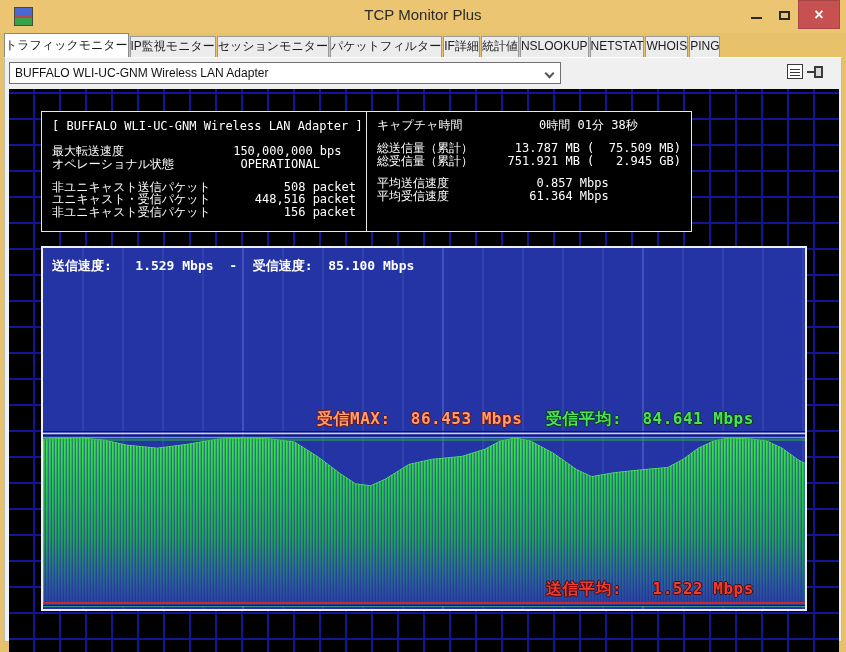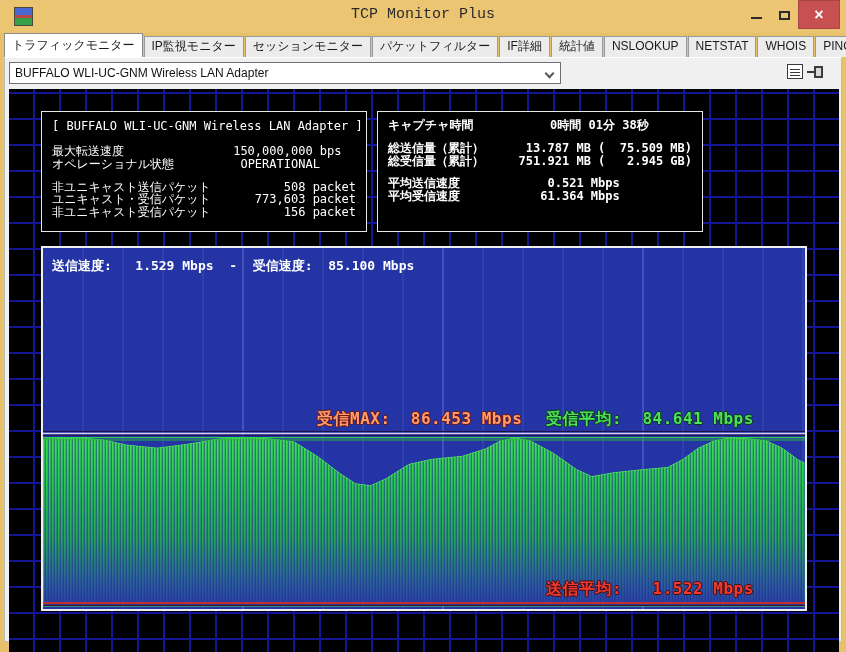--- a/index.html
+++ b/index.html
@@ -5,32 +5,32 @@
   * { margin:0; padding:0; box-sizing:border-box; }
   html,body { width:846px; height:652px; }
   body { font-family:"Liberation Sans","DejaVu Sans",sans-serif; overflow:hidden; }
 
   .window { position:relative; width:846px; height:652px; background:#e7c26a; }
 
   
   .titlebar { position:absolute; left:0; top:0; width:846px; height:33px; background:#ebc571; }
   .app-icon { position:absolute; left:14px; top:7px; width:19px; height:19px; border:1px solid #4a4a3a;
               background:linear-gradient(#4a68d4 0 44%, #b84848 44% 58%, #38a048 58% 100%); }
-  .title-text { position:absolute; left:0; right:0; top:6px; text-align:center; font-size:15px; color:#2a2a2a;font-family:Liberation Mono, monospace; }
+  .title-text { position:absolute; left:0; right:0; top:6px; text-align:center; font-size:15px; color:#2a2a2a; }
   .win-btn { position:absolute; top:0; height:30px; display:flex; align-items:center; justify-content:center; cursor:default; }
   .btn-min { left:742px; width:28px; }
   .btn-min i { display:block; width:11px; height:2px; background:#2a2a2a; margin-top:6px; }
   .btn-max { left:770px; width:28px; }
   .btn-max i { display:block; width:11px; height:9px; border:2px solid #2a2a2a; background:transparent; }
   .btn-close { left:798px; width:42px; height:29px; background:#c75050; border:1px solid #a94444; }
   .btn-close span { color:#fff; font-size:16px; font-weight:bold; line-height:1; }
 
   
   .tabstrip { position:absolute; left:4px; top:34px; height:23px; display:flex; align-items:flex-end; }
-  .tab { height:21px; line-height:19px; padding:0 7px; font-size:12px; color:#1a1a1a; background:#ececec;
+  .tab { height:21px; line-height:19px; padding:0 0; font-size:12px; color:#1a1a1a; background:#ececec;
          border:1px solid #9a9a9a; border-bottom:none; margin-right:1px; white-space:nowrap; }
   .tab.active { height:24px; line-height:23px; background:#ffffff; position:relative; z-index:2; border-color:#8a8a8a; }
 
   
   .tabpage { position:absolute; left:4px; top:57px; width:838px; height:585px; background:#f0f0f0;
              border:1px solid #bdbdbd; border-top:1px solid #ffffff; }
 
   .toolbar { position:absolute; left:0; top:0; width:100%; height:31px; }
   .combo { position:absolute; left:4px; top:4px; width:552px; height:22px; background:#ffffff;
            border:1px solid #707070; font-size:12px; color:#111; display:flex; align-items:center; padding:0 22px 0 5px; }
@@ -47,21 +47,21 @@
   .client { position:absolute; left:4px; top:31px; width:830px; height:627px; background-color:#000;
     background-image:
       repeating-linear-gradient(0deg, transparent 0 24px, #141496 24px 26px),
       repeating-linear-gradient(90deg, transparent 0 24px, #141496 24px 26px); }
 
   
   .panel { position:absolute; top:22px; width:326px; height:121px; background:#000; border:1px solid #e8e8e8;
            font-family:"DejaVu Sans Mono","Liberation Mono",monospace; font-size:12px; color:#ffffff;
            padding:7px 10px 0 10px; }
   .panel-left { left:32px; }
-  .panel-right { left:368px;font-weight:bold; }
+  .panel-right { left:357px; }
   .panel-header { white-space:pre; margin-bottom:12px; }
   .stat-row { display:flex; justify-content:space-between; line-height:12.8px; white-space:pre; }
   .stat-gap { height:10px; }
 
   
   .graph { position:absolute; left:32px; top:157px; width:766px; height:365px; border:2px solid #efefef; background:#2434a4; }
   .graph-inner { position:relative; width:762px; height:361px; overflow:hidden; }
   .graph-header { position:absolute; left:9px; top:9px; z-index:3; white-space:pre; color:#ffffff;
                   font-family:"DejaVu Sans Mono","Liberation Mono",monospace; font-size:13px; font-weight:bold; }
   .speed-label { position:absolute; z-index:3; white-space:pre; font-family:"DejaVu Sans Mono","Liberation Mono",monospace;
@@ -128,33 +128,33 @@
 
     <div class="client">
 
       <div class="panel panel-left">
         <div class="panel-header">[ BUFFALO WLI-UC-GNM Wireless LAN Adapter ]</div>
         <div id="adapter-rows">
             <div class="stat-row"><span>最大転送速度</span><span>150,000,000 bps  </span></div>
             <div class="stat-row"><span>オペレーショナル状態</span><span>OPERATIONAL     </span></div>
             <div class="stat-gap"></div>
             <div class="stat-row"><span>非ユニキャスト送信パケット</span><span>508 packet</span></div>
-            <div class="stat-row"><span>ユニキャスト・受信パケット</span><span>773,603 packet</span></div>
+            <div class="stat-row"><span>ユニキャスト・受信パケット</span><span>448,516 packet</span></div>
             <div class="stat-row"><span>非ユニキャスト受信パケット</span><span>156 packet</span></div>
           </div>
       </div>
 
       <div class="panel panel-right">
         <div id="capture-rows">
             <div class="stat-row"><span>キャプチャ時間</span><span>0時間 01分 38秒      </span></div>
             <div class="stat-gap"></div>
             <div class="stat-row"><span>総送信量（累計）</span><span>13.787 MB (  75.509 MB)</span></div>
             <div class="stat-row"><span>総受信量（累計）</span><span>751.921 MB (   2.945 GB)</span></div>
             <div class="stat-gap"></div>
-            <div class="stat-row"><span>平均送信速度</span><span>0.521 Mbps          </span></div>
+            <div class="stat-row"><span>平均送信速度</span><span>0.857 Mbps          </span></div>
             <div class="stat-row"><span>平均受信速度</span><span>61.364 Mbps          </span></div>
             <div class="stat-gap"></div>
           </div>
       </div>
 
       <div class="graph">
         <div class="graph-inner">
           <svg class="plot" id="plot" width="762" height="361" viewBox="0 0 762 361">
             <defs>
               <linearGradient id="areaGrad" gradientUnits="userSpaceOnUse" x1="0" y1="188" x2="0" y2="358">

